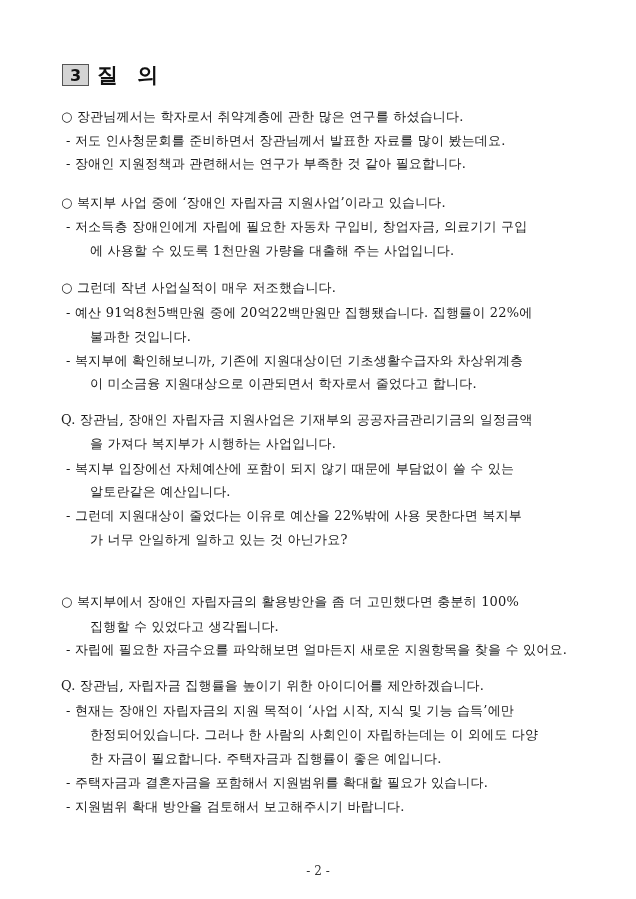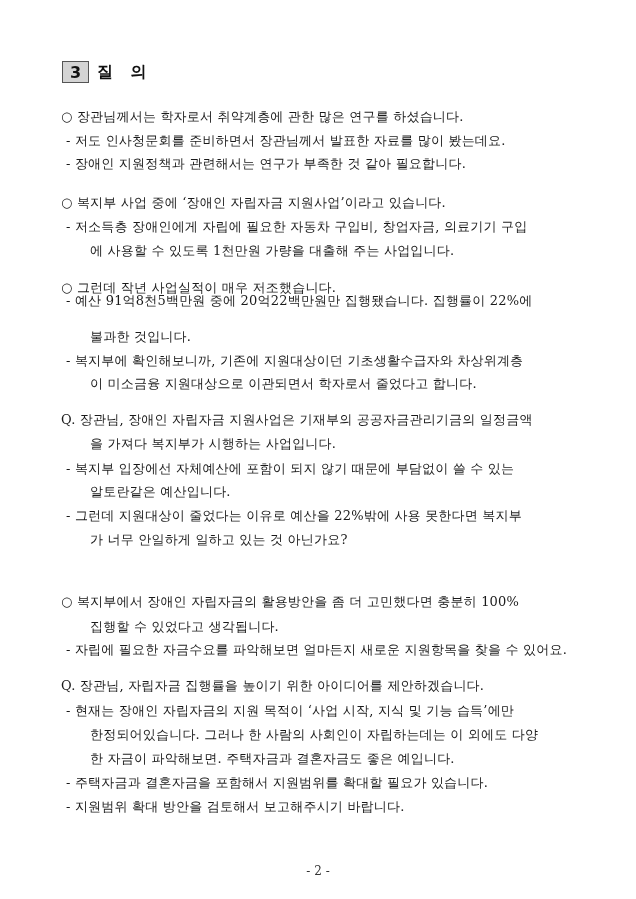--- a/index.html
+++ b/index.html
@@ -3,21 +3,21 @@
   <meta charset="utf-8">
   <style>
     html, body { margin:0; padding:0; background:#ffffff; }
     body { width:636px; height:899px; position:relative; overflow:hidden;
       font-family: "DejaVu Serif", "Liberation Serif", serif; color:#1a1a1a; }
     .title { position:absolute; left:62px; top:61px; display:flex; align-items:center; }
     .num-box { width:27px; height:22px; background:#d4d4d4; border:1px solid #555;
       display:flex; align-items:center; justify-content:center;
       font-family:"DejaVu Sans","Liberation Sans",sans-serif; font-size:16px; font-weight:bold; color:#111; box-sizing:border-box; }
     .title-text { margin-left:8px; font-family:"DejaVu Sans","Liberation Sans",sans-serif;
-      font-size:16px; font-weight:bold; letter-spacing:6px; color:#111; }
+      font-size:21px; font-weight:bold; letter-spacing:6px; color:#111; }
     .line { position:absolute; font-size:13px; line-height:18px; white-space:nowrap; letter-spacing:0.2px; }
     .b { left:61px; }   
     .d { left:66px; }   
     .c { left:82px;margin-left:8px; }   
     .page-num { position:absolute; left:0; width:636px; top:864px; text-align:center;
       font-size:12px; color:#333; }
   </style>
 </head>
 <body>
 
@@ -28,36 +28,36 @@
 
 <div class="line b" style="top:108px">○ 장관님께서는 학자로서 취약계층에 관한 많은 연구를 하셨습니다.</div>
 <div class="line d" style="top:132px">- 저도 인사청문회를 준비하면서 장관님께서 발표한 자료를 많이 봤는데요.</div>
 <div class="line d" style="top:155px">- 장애인 지원정책과 관련해서는 연구가 부족한 것 같아 필요합니다.</div>
 
 <div class="line b" style="top:194px">○ 복지부 사업 중에 ‘장애인 자립자금 지원사업’이라고 있습니다.</div>
 <div class="line d" style="top:218px">- 저소득층 장애인에게 자립에 필요한 자동차 구입비, 창업자금, 의료기기 구입</div>
 <div class="line c" style="top:242px">에 사용할 수 있도록 1천만원 가량을 대출해 주는 사업입니다.</div>
 
 <div class="line b" style="top:279px">○ 그런데 작년 사업실적이 매우 저조했습니다.</div>
-<div class="line d" style="top:292px">- 예산 91억8천5백만원 중에 20억22백만원만 집행됐습니다. 집행률이 22%에</div>
+<div class="line d" style="top:304px">- 예산 91억8천5백만원 중에 20억22백만원만 집행됐습니다. 집행률이 22%에</div>
 <div class="line c" style="top:328px">불과한 것입니다.</div>
 <div class="line d" style="top:352px">- 복지부에 확인해보니까, 기존에 지원대상이던 기초생활수급자와 차상위계층</div>
 <div class="line c" style="top:375px">이 미소금융 지원대상으로 이관되면서 학자로서 줄었다고 합니다.</div>
 
 <div class="line b" style="top:411px">Q. 장관님, 장애인 자립자금 지원사업은 기재부의 공공자금관리기금의 일정금액</div>
 <div class="line c" style="top:435px">을 가져다 복지부가 시행하는 사업입니다.</div>
 <div class="line d" style="top:460px">- 복지부 입장에선 자체예산에 포함이 되지 않기 때문에 부담없이 쓸 수 있는</div>
 <div class="line c" style="top:483px">알토란같은 예산입니다.</div>
 <div class="line d" style="top:507px">- 그런데 지원대상이 줄었다는 이유로 예산을 22%밖에 사용 못한다면 복지부</div>
 <div class="line c" style="top:531px">가 너무 안일하게 일하고 있는 것 아닌가요?</div>
 
 <div class="line b" style="top:593px">○ 복지부에서 장애인 자립자금의 활용방안을 좀 더 고민했다면 충분히 100%</div>
 <div class="line c" style="top:618px">집행할 수 있었다고 생각됩니다.</div>
 <div class="line d" style="top:641px">- 자립에 필요한 자금수요를 파악해보면 얼마든지 새로운 지원항목을 찾을 수 있어요.</div>
 
 <div class="line b" style="top:677px">Q. 장관님, 자립자금 집행률을 높이기 위한 아이디어를 제안하겠습니다.</div>
 <div class="line d" style="top:702px">- 현재는 장애인 자립자금의 지원 목적이 ‘사업 시작, 지식 및 기능 습득’에만</div>
 <div class="line c" style="top:726px">한정되어있습니다. 그러나 한 사람의 사회인이 자립하는데는 이 외에도 다양</div>
-<div class="line c" style="top:750px">한 자금이 파악해보면. 주택자금과 결혼자금도 좋은 예입니다.</div>
+<div class="line c" style="top:750px">한 자금이 필요합니다. 주택자금과 집행률이 좋은 예입니다.</div>
 <div class="line d" style="top:774px">- 주택자금과 결혼자금을 포함해서 지원범위를 확대할 필요가 있습니다.</div>
 <div class="line d" style="top:798px">- 지원범위 확대 방안을 검토해서 보고해주시기 바랍니다.</div>
 
 <div class="page-num">- 2 -</div>
 
 </body></html>

